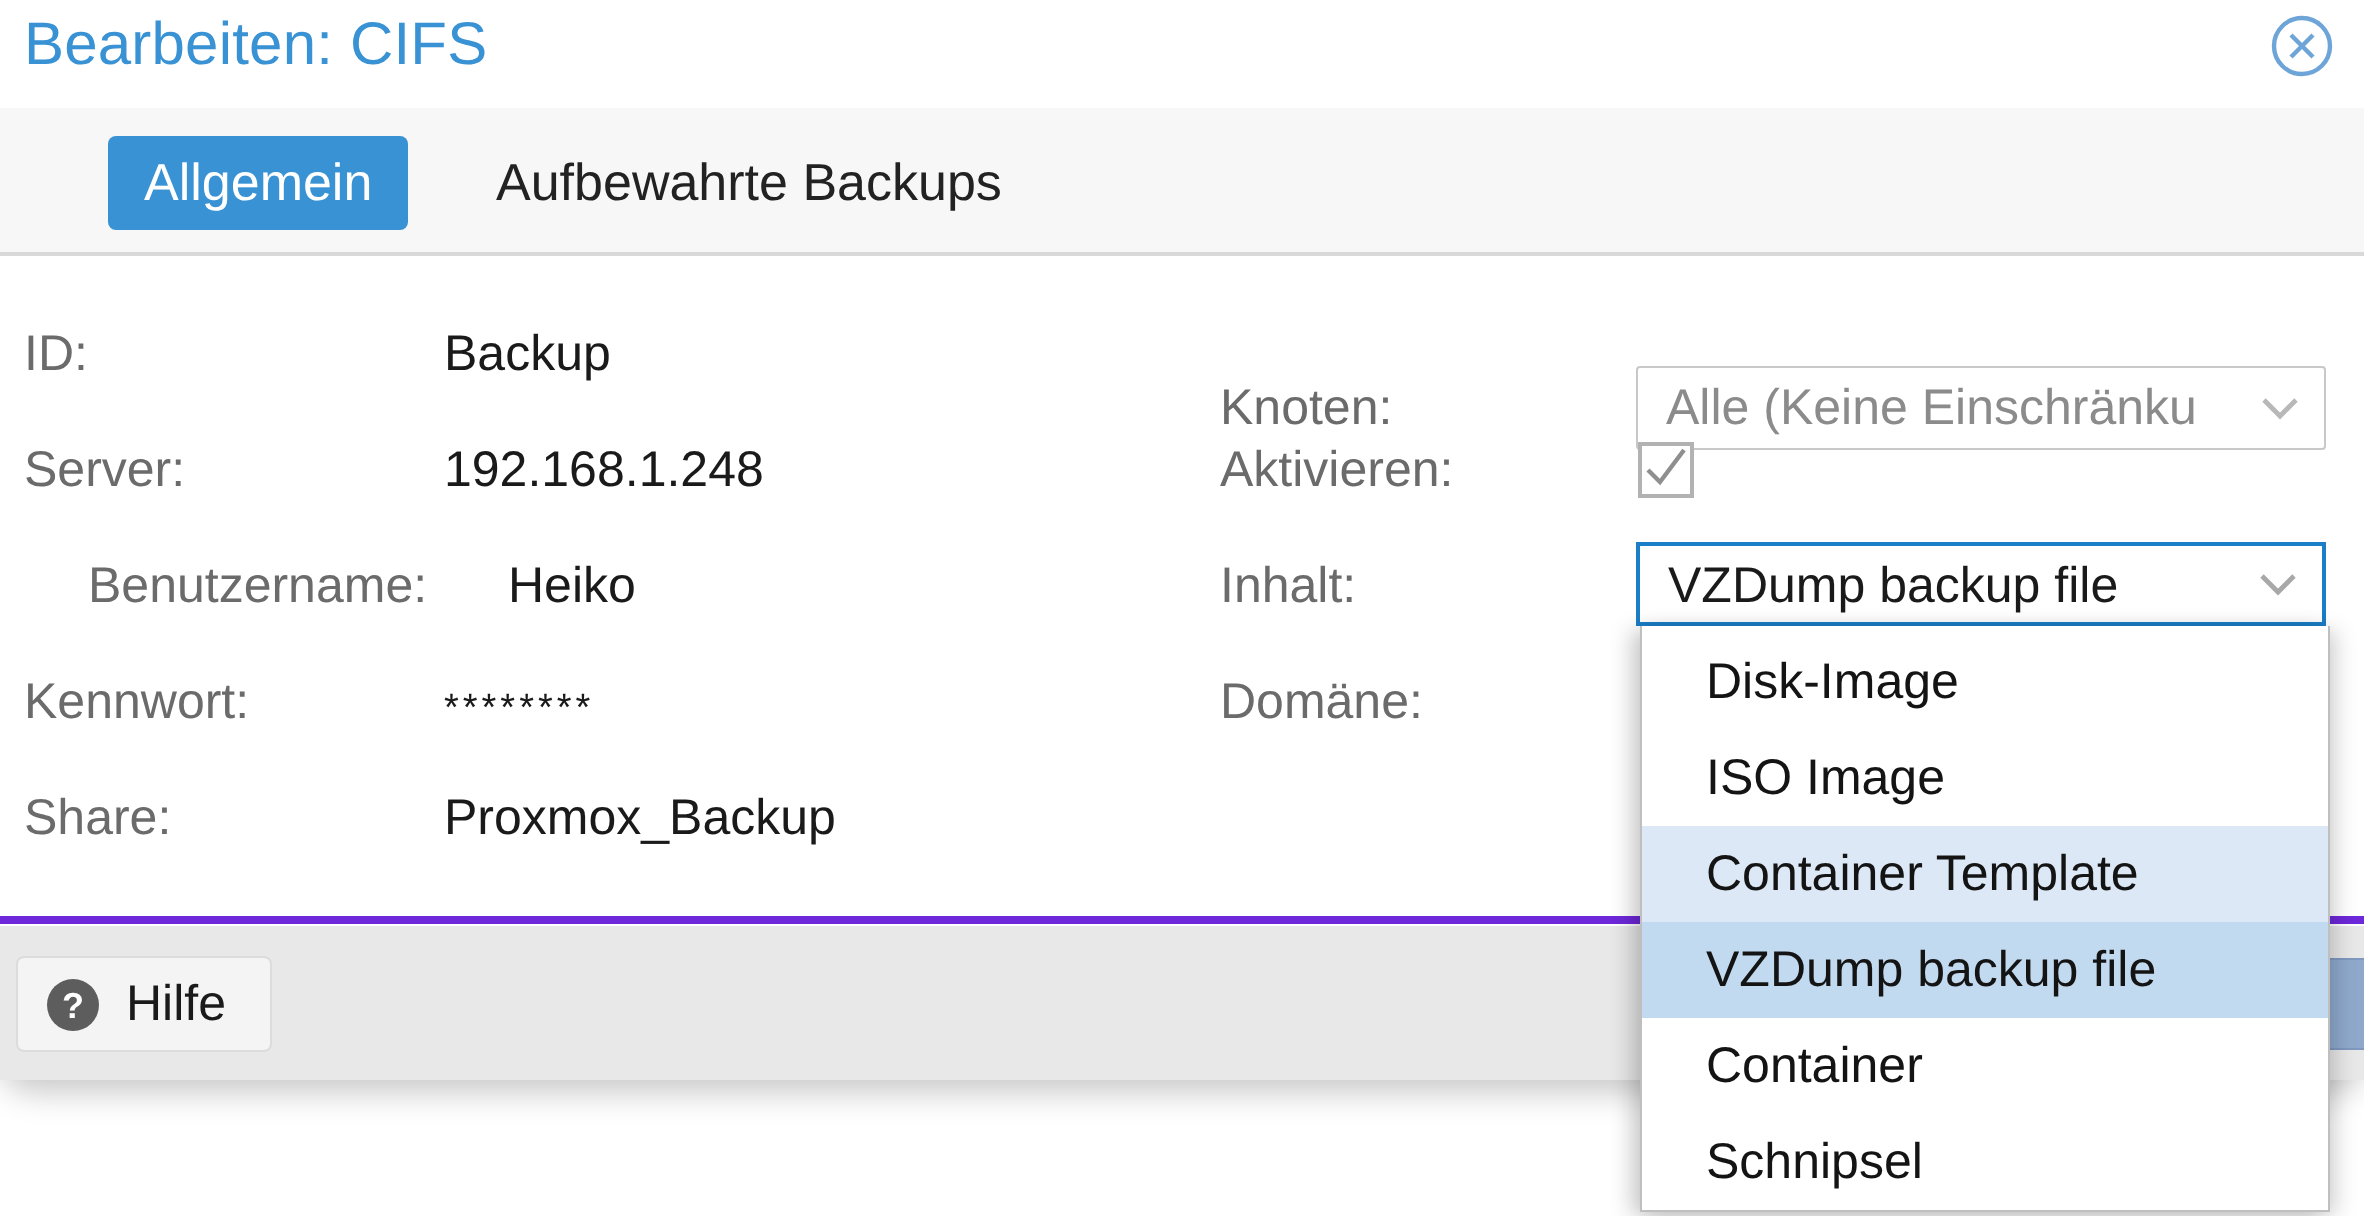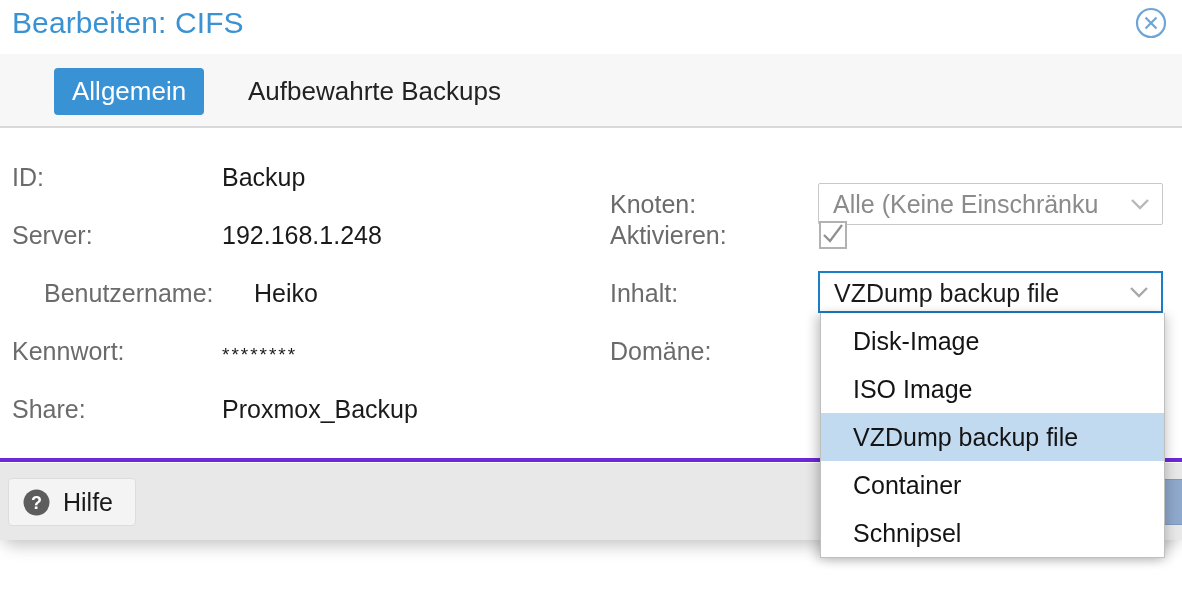--- a/index.html
+++ b/index.html
@@ -341,16 +341,17 @@
       <span class="help-label">Hilfe</span>
     </div>
     <div class="ok-btn"></div>
   </div>
 
 </div>
 
 <div class="dropdown-panel">
   <div class="dd-item">Disk-Image</div>
   <div class="dd-item">ISO Image</div>
+  <div class="dd-item hovered">Container Template</div>
   <div class="dd-item selected">VZDump backup file</div>
   <div class="dd-item">Container</div>
   <div class="dd-item">Schnipsel</div>
 </div>
 
 </body></html>

